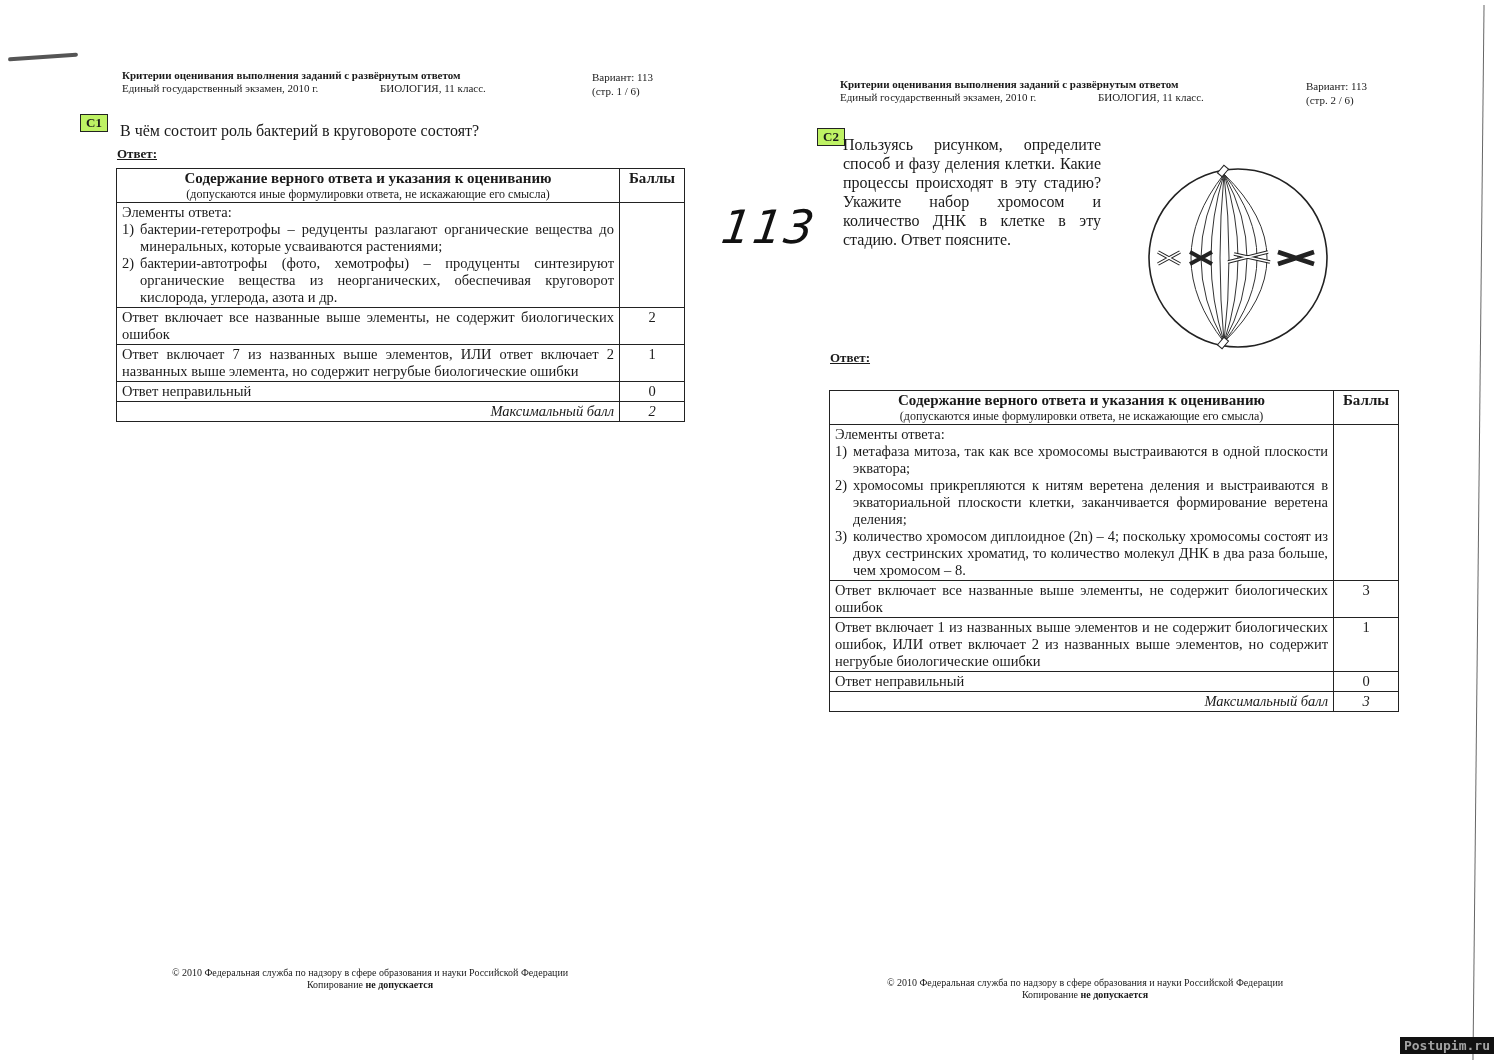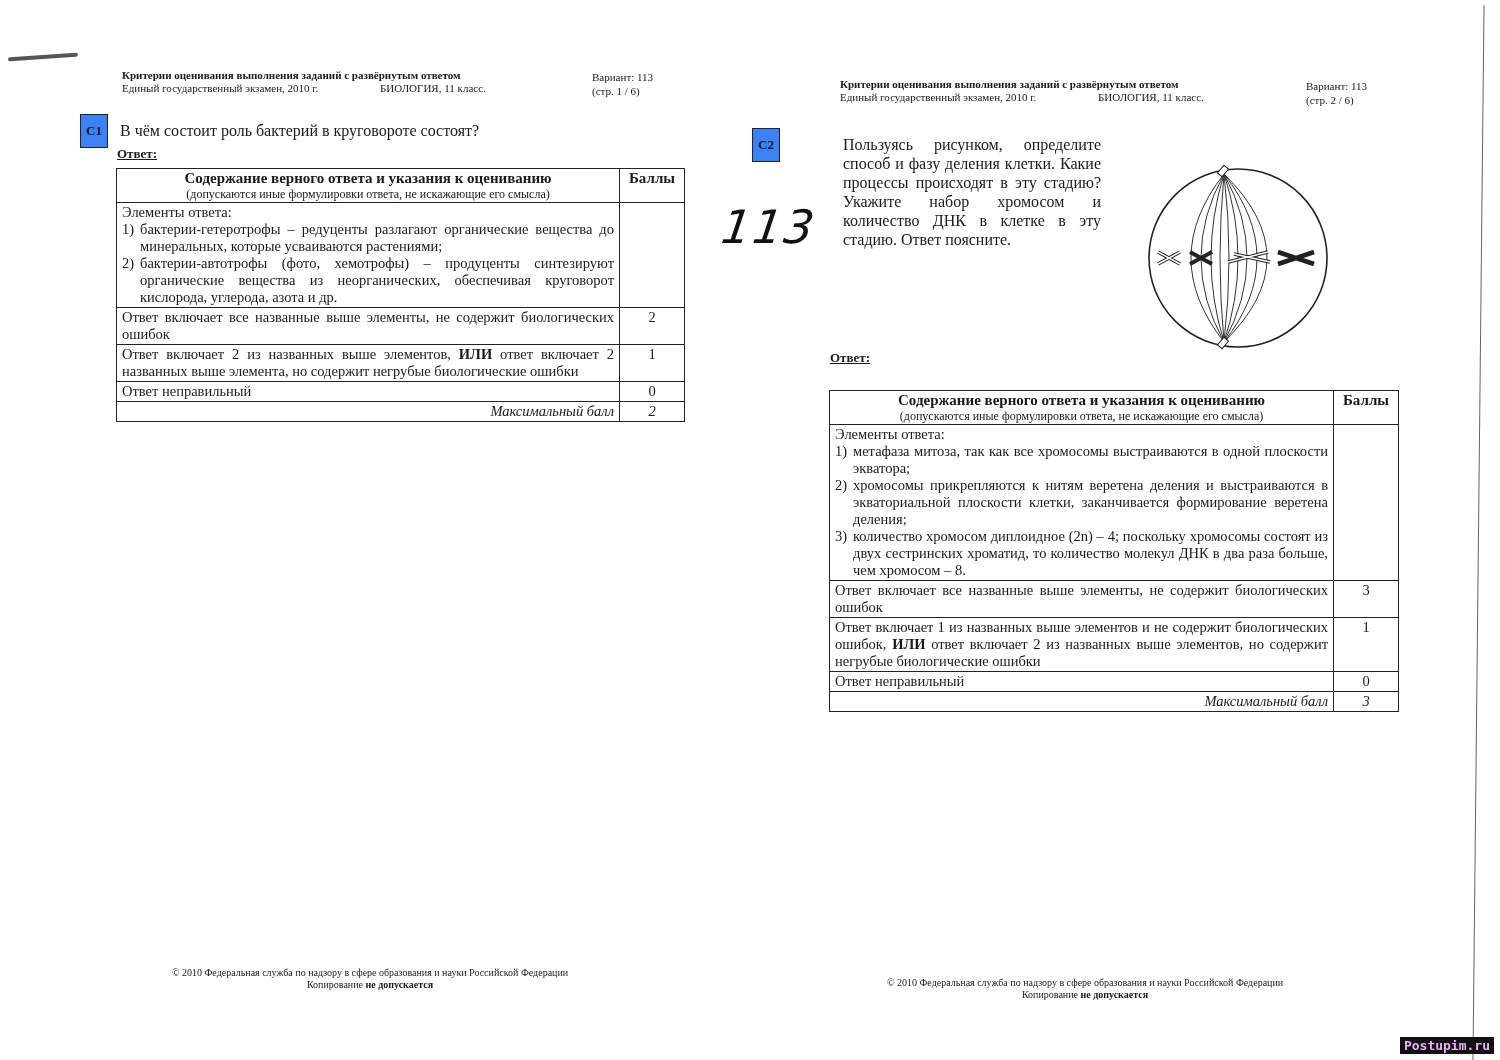--- a/index.html
+++ b/index.html
@@ -7,21 +7,21 @@
     width:1500px; height:1060px; position:relative; overflow:hidden;
     background:#ffffff; color:#1a1a1a;
     font-family:"Liberation Serif", serif;
   }
   .hdr { position:absolute; font-size:11px; line-height:13px; }
   .hdr .t1 { font-weight:bold; }
   .hdr .row { display:flex; }
   .variant { position:absolute; font-size:11px; line-height:14px; }
   .qbox {
     position:absolute; border:1px solid #222; font-weight:bold;
-    font-size:13px; padding:8px 5px; line-height:16px; background:#3b82f6;
+    font-size:13px; padding:0 5px; line-height:16px; background:#bef264;
   }
   .qtext { position:absolute; font-size:16px; line-height:19px; }
   .otvet { position:absolute; font-size:13px; font-weight:bold; text-decoration:underline; }
   table.crit {
     position:absolute; border-collapse:collapse; font-size:14.5px; line-height:17px;
   }
   table.crit td, table.crit th { border:1.5px solid #222; vertical-align:top; padding:1px 5px; }
   table.crit th { font-weight:normal; }
   table.crit th .h1 { font-weight:bold; font-size:15px; }
   table.crit th .h2 { font-size:12px; line-height:14px; }
@@ -35,24 +35,24 @@
   .right { text-align:right; }
   .foot { position:absolute; font-size:10px; line-height:12px; text-align:center; }
   .foot b { font-weight:bold; }
   .handwritten {
     position:absolute; font-family:"DejaVu Sans", sans-serif; font-size:46px;
     font-style:italic; transform:skewX(-8deg); letter-spacing:2px; color:#111;
   }
   .staple { position:absolute; left:8px; top:55px; width:70px; height:4px; background:#555; transform:rotate(-4deg); border-radius:2px; }
   .edge { position:absolute; left:1478px; top:5px; width:1px; height:1055px; background:#666; transform:rotate(0.6deg); }
   .watermark {
-    position:absolute; right:6px; bottom:6px; background:#111; color:#f0abfc;
+    position:absolute; right:6px; bottom:6px; background:#111; color:#a3a3a3;
     font-family:"DejaVu Sans Mono", monospace; font-weight:bold; font-size:13px; padding:1px 4px;
   }
-  .b { font-weight:bold; }
+  .b { font-weight:normal; }
 </style>
 </head>
 <body>
 
 <div class="staple"></div>
 <div class="edge"></div>
 
 <div>
   <div class="hdr" style="left:122px; top:69px;">
     <div class="t1">Критерии оценивания выполнения заданий с развёрнутым ответом</div>
@@ -93,21 +93,21 @@
               <span class="tx">бактерии-автотрофы (фото, хемотрофы) – продуценты синтезируют органические вещества из неорганических, обеспечивая круговорот кислорода, углерода, азота и др.</span>
             </div>
       </td>
       <td class="score"></td>
     </tr>
     <tr>
       <td class="j"><span>Ответ включает все названные выше элементы, не содержит биологических ошибок</span><span class="b"></span><span></span></td>
       <td class="score">2</td>
     </tr>
     <tr>
-      <td class="j"><span>Ответ включает 2 из названных выше элементов, </span><span class="b">ИЛИ</span><span> ответ включает 2 названных выше элемента, но содержит негрубые биологические ошибки</span></td>
+      <td class="j"><span>Ответ включает 7 из названных выше элементов, </span><span class="b">ИЛИ</span><span> ответ включает 2 названных выше элемента, но содержит негрубые биологические ошибки</span></td>
       <td class="score">1</td>
     </tr>
     <tr>
       <td><span>Ответ неправильный</span></td>
       <td class="score" style="vertical-align:bottom;">0</td>
     </tr>
     <tr class="maxrow">
       <td class="right italic">Максимальный балл</td>
       <td class="score italic">2</td>
     </tr>
@@ -128,21 +128,21 @@
     <div class="row">
       <span style="width:258px;">Единый государственный экзамен, 2010 г.</span>
       <span>БИОЛОГИЯ, 11 класс.</span>
     </div>
   </div>
   <div class="variant" style="left:1306px; top:79px;">
     <div>Вариант: 113</div>
     <div>(стр. 2 / 6)</div>
   </div>
 
-  <div class="qbox" style="left:752px; top:128px;">С2</div>
+  <div class="qbox" style="left:817px; top:128px;">С2</div>
   <div class="qtext j" style="left:843px; top:135px; width:258px;">Пользуясь рисунком, определите способ и фазу деления клетки. Какие процессы происходят в эту стадию? Укажите набор хромосом и количество ДНК в клетке в эту стадию. Ответ поясните.</div>
 
   <svg style="position:absolute; left:1138px; top:158px;" width="200" height="200" viewBox="0 0 200 200">
     <circle cx="100" cy="100" r="89" fill="none" stroke="#222" stroke-width="1.6"></circle>
     <g fill="none" stroke="#333" stroke-width="1">
       <path d="M86 16 Q 20 100 86 184"></path>
       <path d="M86 16 Q 40 100 86 184"></path>
       <path d="M86 16 Q 60 100 86 184"></path>
       <path d="M86 16 Q 78 100 86 184"></path>
       <path d="M86 16 Q 96 100 86 184"></path>

